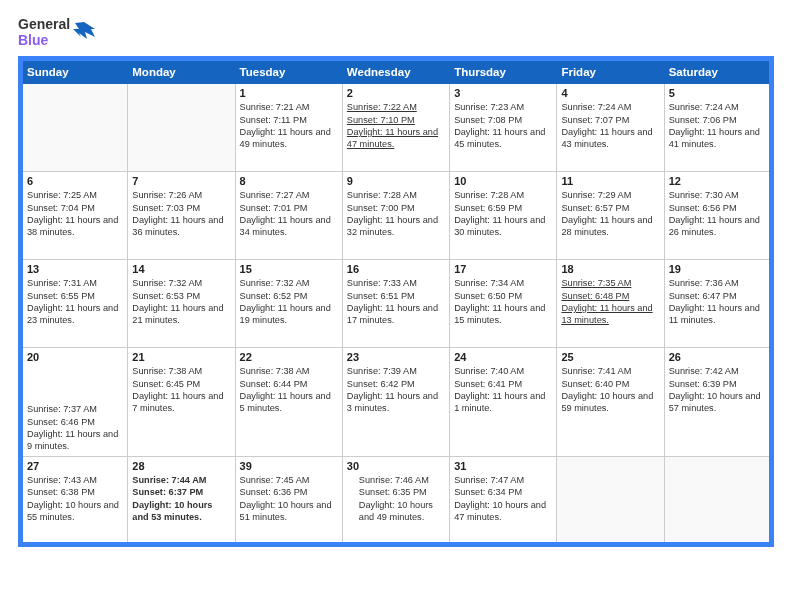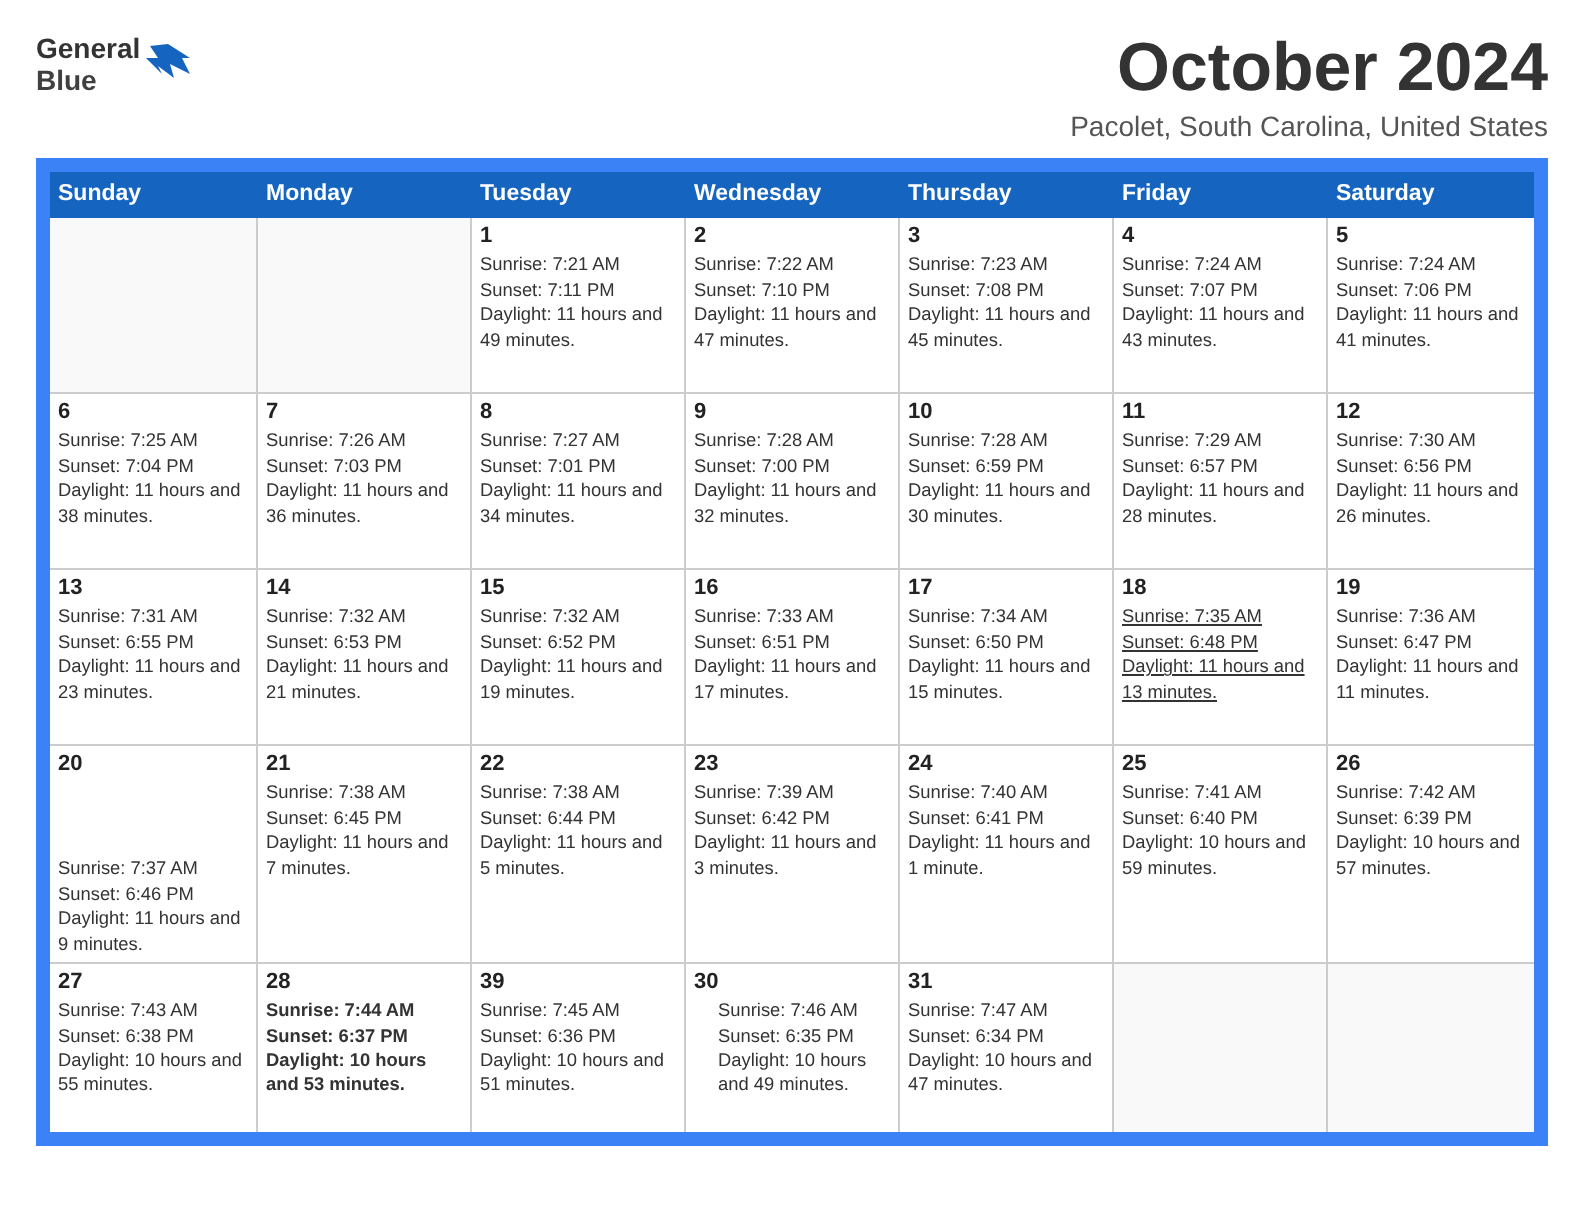--- a/index.html
+++ b/index.html
@@ -43,21 +43,21 @@
       color: #333;
       line-height: 1.1;
     }
     .location {
       font-size: 14px;
       color: #555;
       margin-top: 2px;
     }
     .calendar {
       flex: 1;
-      border: 7px solid #3b82f6;
+      border: 5px solid #3b82f6;
       border-collapse: collapse;
       width: 100%;
       table-layout: fixed;
     }
     .calendar th {
       background: #1565c0;
       color: #fff;
       font-size: 11.5px;
       font-weight: bold;
       padding: 5px 4px;
@@ -95,32 +95,28 @@
 <body>
 
 <div class="page">
   <div class="header">
     <div class="logo">
       <div style="display:flex; align-items:center; gap:3px;">
         <div>
           <span class="logo-text" style="display:flex; gap:1px; align-items:center;">
             <span style="display:flex; flex-direction:column; line-height:1.15;">
               <span style="font-size:14px; font-weight:bold; color:#333;">General</span>
-              <span style="font-size:14px; font-weight:bold; color:#404040;">Blue</span>
+              <span style="font-size:14px; font-weight:bold; color:#8b5cf6;">Blue</span>
             </span>
             <svg width="26" height="26" viewBox="0 0 26 26">
               <polygon points="13,3 24,10 20,10 24,18 14,13 16,20 8,14 10,18 2,10 8,10 4,4" fill="#1565c0"></polygon>
             </svg>
           </span>
         </div>
       </div>
-    </div>
-    <div class="title-block">
-      <div class="month-title">October 2024</div>
-      <div class="location">Pacolet, South Carolina, United States</div>
     </div>
   </div>
 
   <table class="calendar">
     <thead>
       <tr>
       <th>Sunday</th>
           <th>Monday</th>
           <th>Tuesday</th>
           <th>Wednesday</th>
@@ -134,21 +130,21 @@
           <td class="empty"></td>
           <td class="empty"></td>
           <td>
             <div class="day-num">1</div>
             <div class="day-info" style="white-space: pre-line;">Sunrise: 7:21 AM
 Sunset: 7:11 PM
 Daylight: 11 hours and 49 minutes.</div>
           </td>
           <td>
             <div class="day-num">2</div>
-            <div class="day-info" style="white-space: pre-line;">Sunrise: 7:22 AM
+            <div class="day-info" style="white-space: pre-line; text-decoration: underline;">Sunrise: 7:22 AM
 Sunset: 7:10 PM
 Daylight: 11 hours and 47 minutes.</div>
           </td>
           <td>
             <div class="day-num">3</div>
             <div class="day-info" style="white-space: pre-line;">Sunrise: 7:23 AM
 Sunset: 7:08 PM
 Daylight: 11 hours and 45 minutes.</div>
           </td>
           <td>

